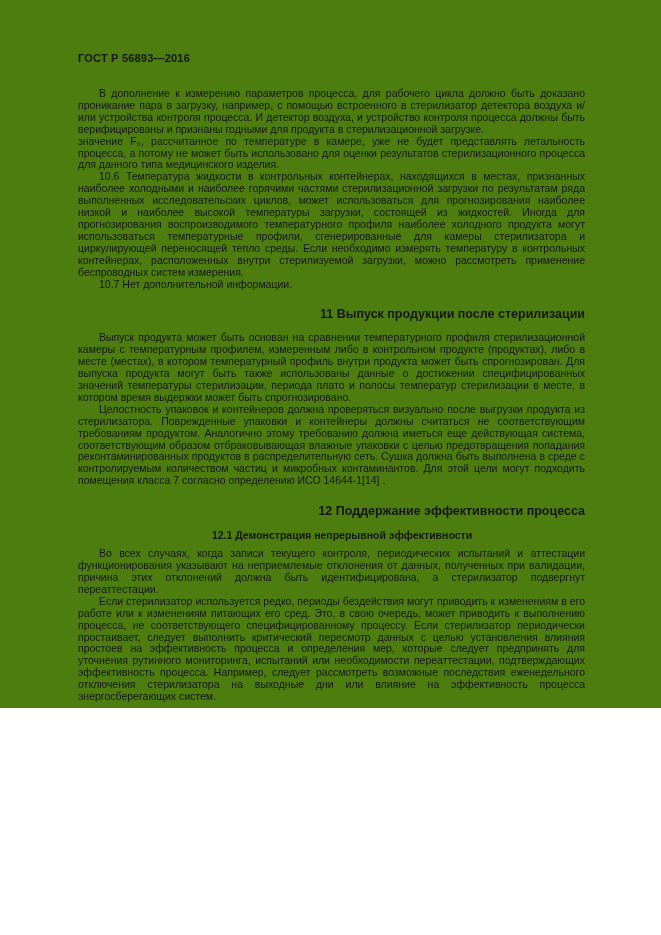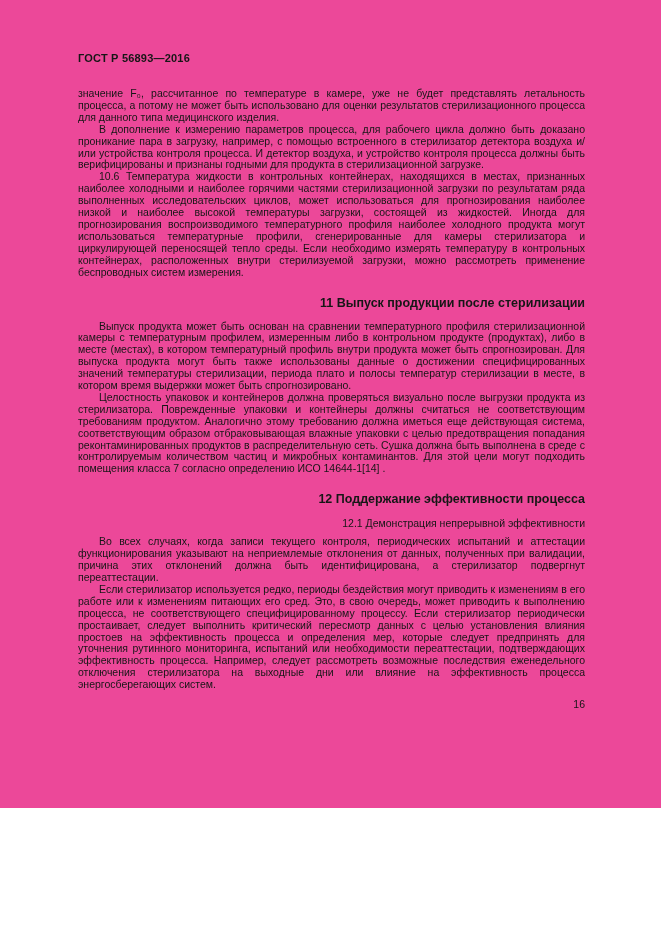--- a/index.html
+++ b/index.html
@@ -1,20 +1,20 @@
 <!DOCTYPE html>
 <html lang="ru"><head>
 <meta charset="utf-8">
 <style>
   * { margin: 0; padding: 0; box-sizing: border-box; }
   html, body { background: #ffffff; }
   .page {
     width: 661px;
-    height: 808px;
-    background: #ec4899;
+    height: 708px;
+    background: #4d7c0f;
     position: relative;
     font-family: "Liberation Sans", sans-serif;
     color: #161616;
     overflow: hidden;
   }
   .page-inner {
     padding: 52px 76px 0 78px;
   }
   .doc-number {
     font-weight: bold;
@@ -33,43 +33,44 @@
   .indent { text-indent: 21px; }
   .heading {
     font-weight: bold;
     font-size: 12.5px;
     line-height: 14px;
     margin: 17px 0 11px 0;
     text-indent: 21px;
     text-align: right;
   }
   .subheading {
-    font-weight: normal;
+    font-weight: bold;
     font-size: 10.5px;
     line-height: 12px;
     margin: 11px 0 7px 0;
     text-indent: 21px;
-    text-align: right;
+    text-align: center;
   }
   .page-number {
     font-size: 10.5px;
     margin-top: 7px;
     text-align: right;
   }
 </style>
 </head>
 <body>
 
 <div class="page">
   <div class="page-inner">
     <div class="doc-number">ГОСТ Р 56893—2016</div>
     <div class="content">
+        <div class="paragraph indent">В дополнение к измерению параметров процесса, для рабочего цикла должно быть доказано проникание пара в загрузку, например, с помощью встроенного в стерилизатор детектора воздуха и/или устройства контроля процесса. И детектор воздуха, и устройство контроля процесса должны быть верифицированы и признаны годными для продукта в стерилизационной загрузке.</div>
         <div class="paragraph">значение F₀, рассчитанное по температуре в камере, уже не будет представлять летальность процесса, а потому не может быть использовано для оценки результатов стерилизационного процесса для данного типа медицинского изделия.</div>
-        <div class="paragraph indent">В дополнение к измерению параметров процесса, для рабочего цикла должно быть доказано проникание пара в загрузку, например, с помощью встроенного в стерилизатор детектора воздуха и/или устройства контроля процесса. И детектор воздуха, и устройство контроля процесса должны быть верифицированы и признаны годными для продукта в стерилизационной загрузке.</div>
         <div class="paragraph indent">10.6 Температура жидкости в контрольных контейнерах, находящихся в местах, признанных наиболее холодными и наиболее горячими частями стерилизационной загрузки по результатам ряда выполненных исследовательских циклов, может использоваться для прогнозирования наиболее низкой и наиболее высокой температуры загрузки, состоящей из жидкостей. Иногда для прогнозирования воспроизводимого температурного профиля наиболее холодного продукта  могут использоваться температурные профили, сгенерированные для камеры стерилизатора и циркулирующей переносящей тепло среды. Если необходимо измерять температуру в контрольных контейнерах, расположенных внутри стерилизуемой загрузки, можно рассмотреть применение беспроводных систем измерения.</div>
+        <div class="paragraph indent">10.7 Нет дополнительной информации.</div>
         <div class="heading indent">11 Выпуск продукции после стерилизации</div>
         <div class="paragraph indent">Выпуск продукта может быть основан на сравнении температурного профиля стерилизационной камеры с температурным профилем, измеренным либо в контрольном продукте (продуктах), либо в месте (местах), в котором температурный профиль внутри продукта может быть спрогнозирован. Для выпуска продукта могут быть также использованы данные о достижении специфицированных значений температуры стерилизации, периода плато и полосы температур стерилизации в месте, в котором время выдержки может быть спрогнозировано.</div>
         <div class="paragraph indent">Целостность упаковок и контейнеров должна проверяться визуально после выгрузки продукта из стерилизатора. Поврежденные упаковки и контейнеры должны считаться не соответствующим требованиям продуктом. Аналогично этому требованию должна иметься еще действующая система, соответствующим образом отбраковывающая влажные упаковки с целью предотвращения попадания реконтаминированных продуктов в распределительную сеть. Сушка должна быть выполнена в среде с контролируемым количеством частиц и микробных контаминантов. Для этой цели могут подходить помещения класса 7 согласно определению ИСО 14644-1[14] .</div>
         <div class="heading indent">12 Поддержание эффективности процесса</div>
         <div class="subheading indent">12.1 Демонстрация непрерывной эффективности</div>
         <div class="paragraph indent">Во всех случаях, когда записи текущего контроля, периодических испытаний  и аттестации функционирования указывают на неприемлемые отклонения от данных, полученных при валидации, причина этих отклонений должна быть идентифицирована, а стерилизатор подвергнут переаттестации.</div>
         <div class="paragraph indent">Если стерилизатор используется редко, периоды бездействия могут приводить к изменениям в его работе или к изменениям питающих его сред. Это, в свою очередь, может приводить к выполнению процесса, не соответствующего специфицированному процессу. Если стерилизатор периодически простаивает, следует выполнить критический пересмотр данных с целью установления влияния простоев на эффективность процесса и  определения мер, которые следует предпринять для уточнения рутинного мониторинга, испытаний или необходимости переаттестации, подтверждающих эффективность процесса. Например, следует рассмотреть возможные последствия еженедельного отключения стерилизатора на выходные дни или влияние на эффективность процесса энергосберегающих систем.</div>
       </div>
     <div class="page-number">16</div>
   </div>

